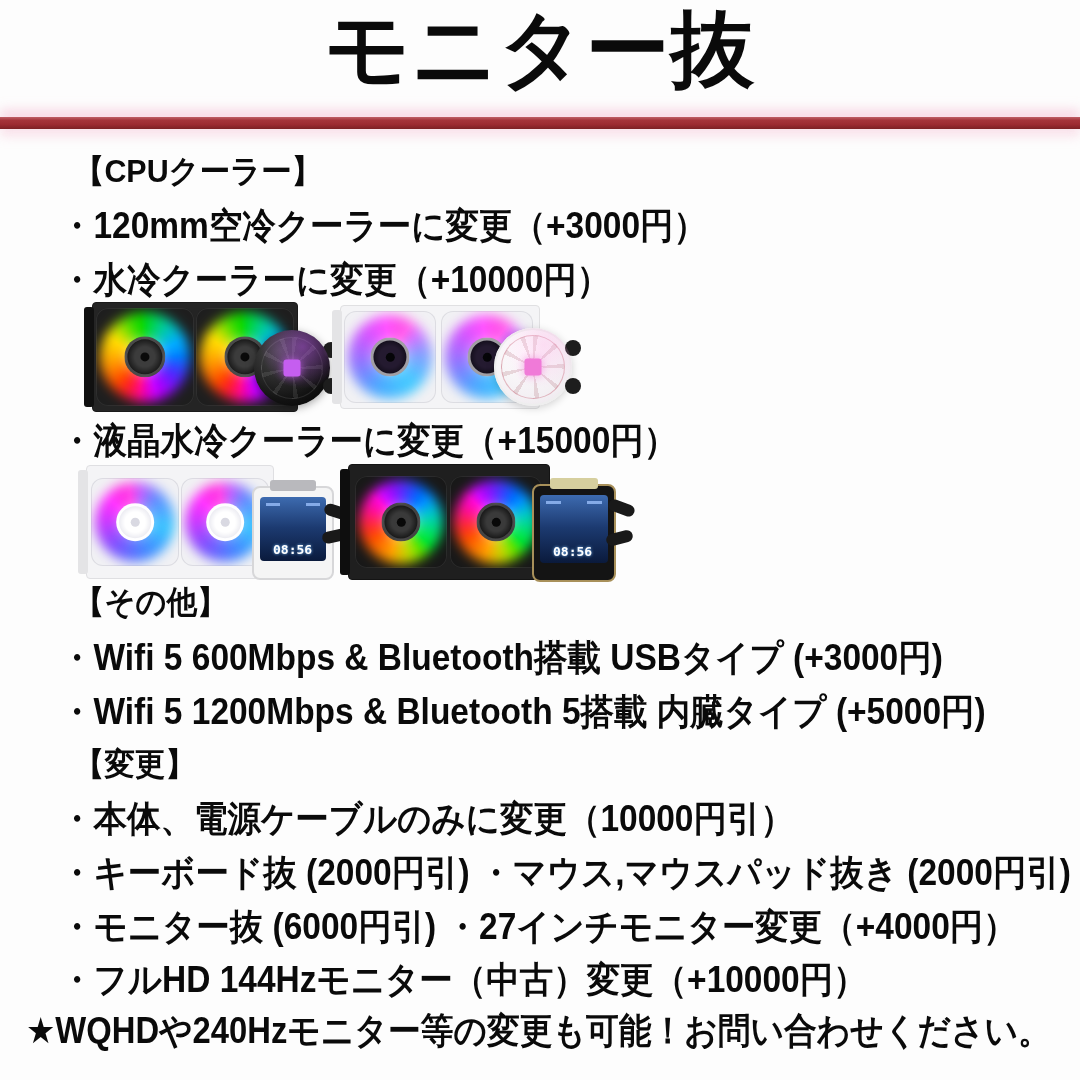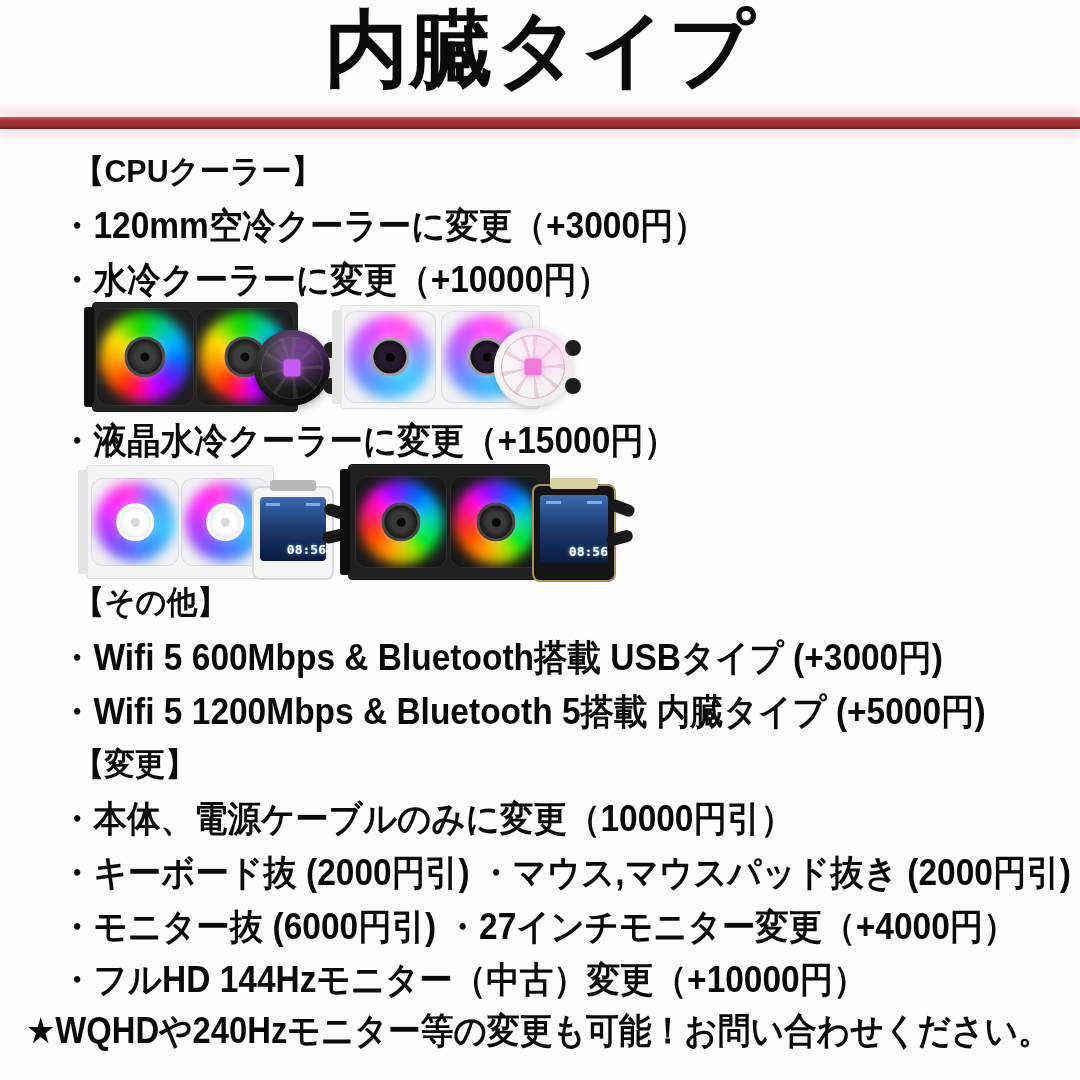--- a/index.html
+++ b/index.html
@@ -45,21 +45,21 @@
   .glowspot{position:absolute;inset:0;border-radius:50%;
        background:radial-gradient(circle at 64% 22%,var(--spot),rgba(0,0,0,0) 55%);}
   .logo{position:absolute;left:50%;top:50%;width:17px;height:17px;transform:translate(-50%,-50%);
        border-radius:3px;background:var(--logobg);box-shadow:0 0 9px var(--logoglow);}
 
   .pump.lcd{border-radius:8px;background:var(--case);border:2px solid var(--caseborder);}
   .pump.lcd::before{content:"";position:absolute;left:20%;width:60%;top:-8px;height:11px;
        border-radius:3px;background:var(--clip);}
   .screen{position:absolute;left:6px;right:6px;top:9px;bottom:17px;border-radius:4px;overflow:hidden;
        background:linear-gradient(180deg,#3d6bb0 0%,#1c3a70 48%,#0a1a3c 100%);
-       display:flex;align-items:flex-end;justify-content:flex-end;}
+       display:flex;align-items:flex-end;justify-content:flex-start;padding-left:13px;}
   .screen::before{content:"";position:absolute;top:6px;left:6px;right:6px;height:3px;opacity:.75;
        background:linear-gradient(90deg,#9fc4ff 0 26%,rgba(0,0,0,0) 26% 74%,#9fc4ff 74%);}
   .lcd-time{color:#ffffff;font-weight:700;font-size:13px;margin-bottom:4px;
        font-family:"DejaVu Sans Mono",monospace;text-shadow:0 0 3px #7fc0ff;}
   .tube{position:absolute;width:27px;height:12px;border-radius:7px;background:#191919;}
 
   
   .c1{left:84px;top:300px;width:242px;height:114px;
       --radbg:#242424;--radedge:#1a1a1a;--side:#101010;--frame:#1e1e1e;--framedge:#2e2e2e;
       --grad:from 210deg,#ff2828,#ff9400,#ffe100,#35d000,#00c49a,#009dff,#4a2bff,#b200de,#ff2828;
@@ -106,21 +106,21 @@
   .c4 .fan{width:92px;height:92px;top:11px;} .c4 .f1{left:6px;} .c4 .f2{left:101px;}
   .c4 .pump{left:188px;top:22px;width:80px;height:94px;}
   .c4 .t1{left:264px;top:40px;transform:rotate(20deg);}
   .c4 .t2{left:262px;top:70px;transform:rotate(-14deg);}
 </style>
 </head>
 <body>
 
 <div id="page">
 
-  <div class="title">内臓タイプ</div>
+  <div class="title">モニター抜</div>
   <div class="divider"></div>
 
   <div class="hd" style="top:150px">【CPUクーラー】</div>
   <div class="li" style="top:202px">・120mm空冷クーラーに変更（+3000円）</div>
   <div class="li" style="top:256px">・水冷クーラーに変更（+10000円）</div>
 
   <div class="cooler c1">
     <div class="rad">
       <div class="fan f1">
           <div class="blades"></div>

